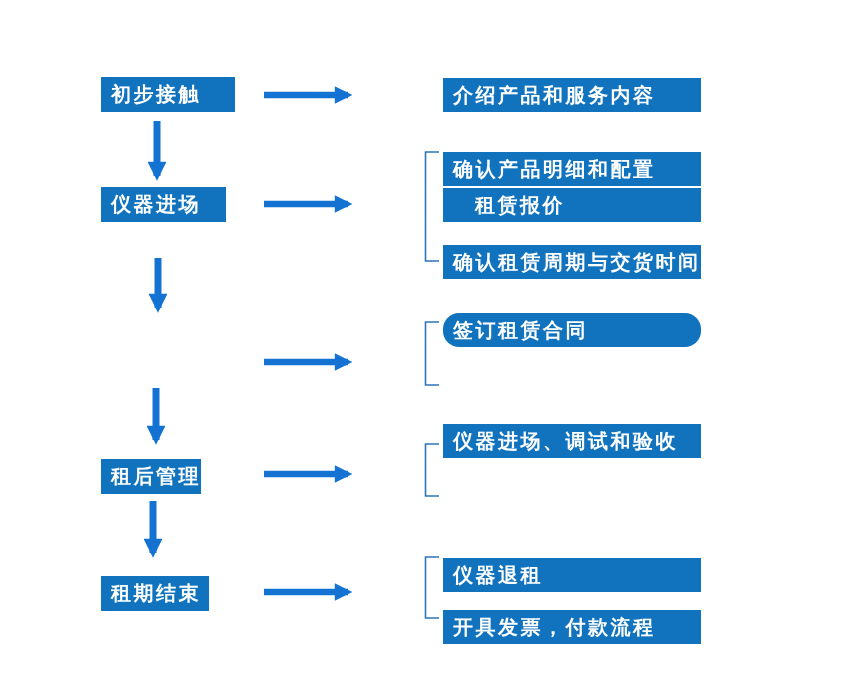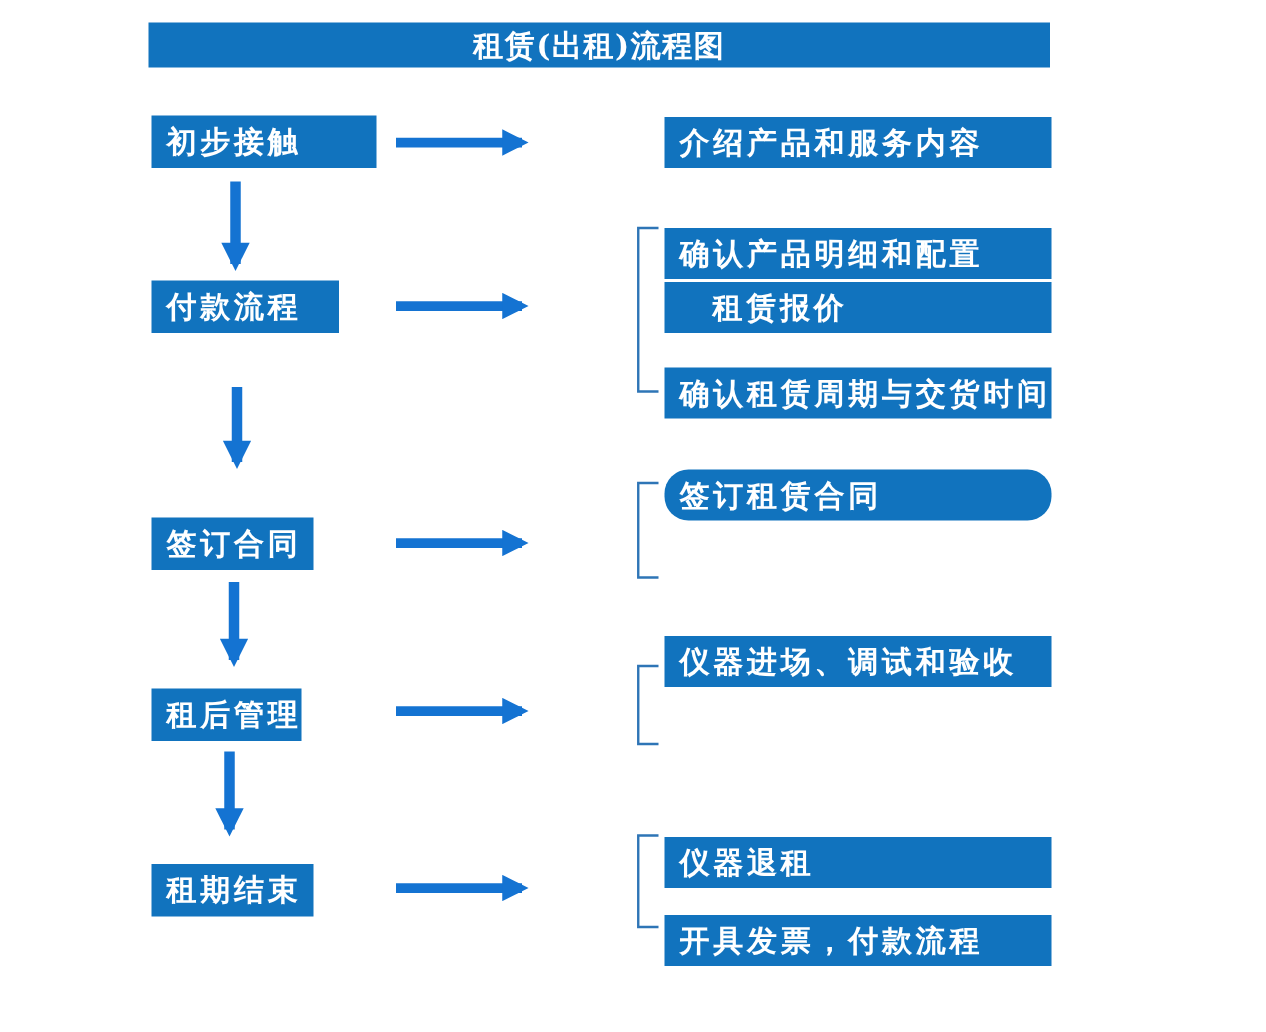--- a/index.html
+++ b/index.html
@@ -50,25 +50,23 @@
     left: 0;
     top: 0;
     pointer-events: none;
   }
 </style>
 </head>
 <body>
 
 <div class="canvas">
 
-  <div class="title-bar">租赁(出租)流程图</div>
 
-  <div class="box step" style="left:101px; top:77px; width:150px;">初步接触</div>
-  <div class="box step" style="left:101px; top:187px; width:125px;">付款流程</div>
-  <div class="box step" style="left:101px; top:345px; width:108px;">签订合同</div>
+  <div class="box step" style="left:101px; top:77px; width:134px;">初步接触</div>
+  <div class="box step" style="left:101px; top:187px; width:125px;">仪器进场</div>
   <div class="box step" style="left:101px; top:459px; width:100px;">租后管理</div>
   <div class="box step" style="left:101px; top:576px; width:108px;">租期结束</div>
 
   <div class="box out" style="top:78px;">介绍产品和服务内容</div>
   <div class="box out" style="top:152px;">确认产品明细和配置</div>
   <div class="box out" style="top:188px;padding-left:32px;">租赁报价</div>
   <div class="box out" style="top:245px;">确认租赁周期与交货时间</div>
   <div class="box out" style="top:313px;border-radius:16px;">签订租赁合同</div>
   <div class="box out" style="top:424px;">仪器进场、调试和验收</div>
   <div class="box out" style="top:558px;">仪器退租</div>

